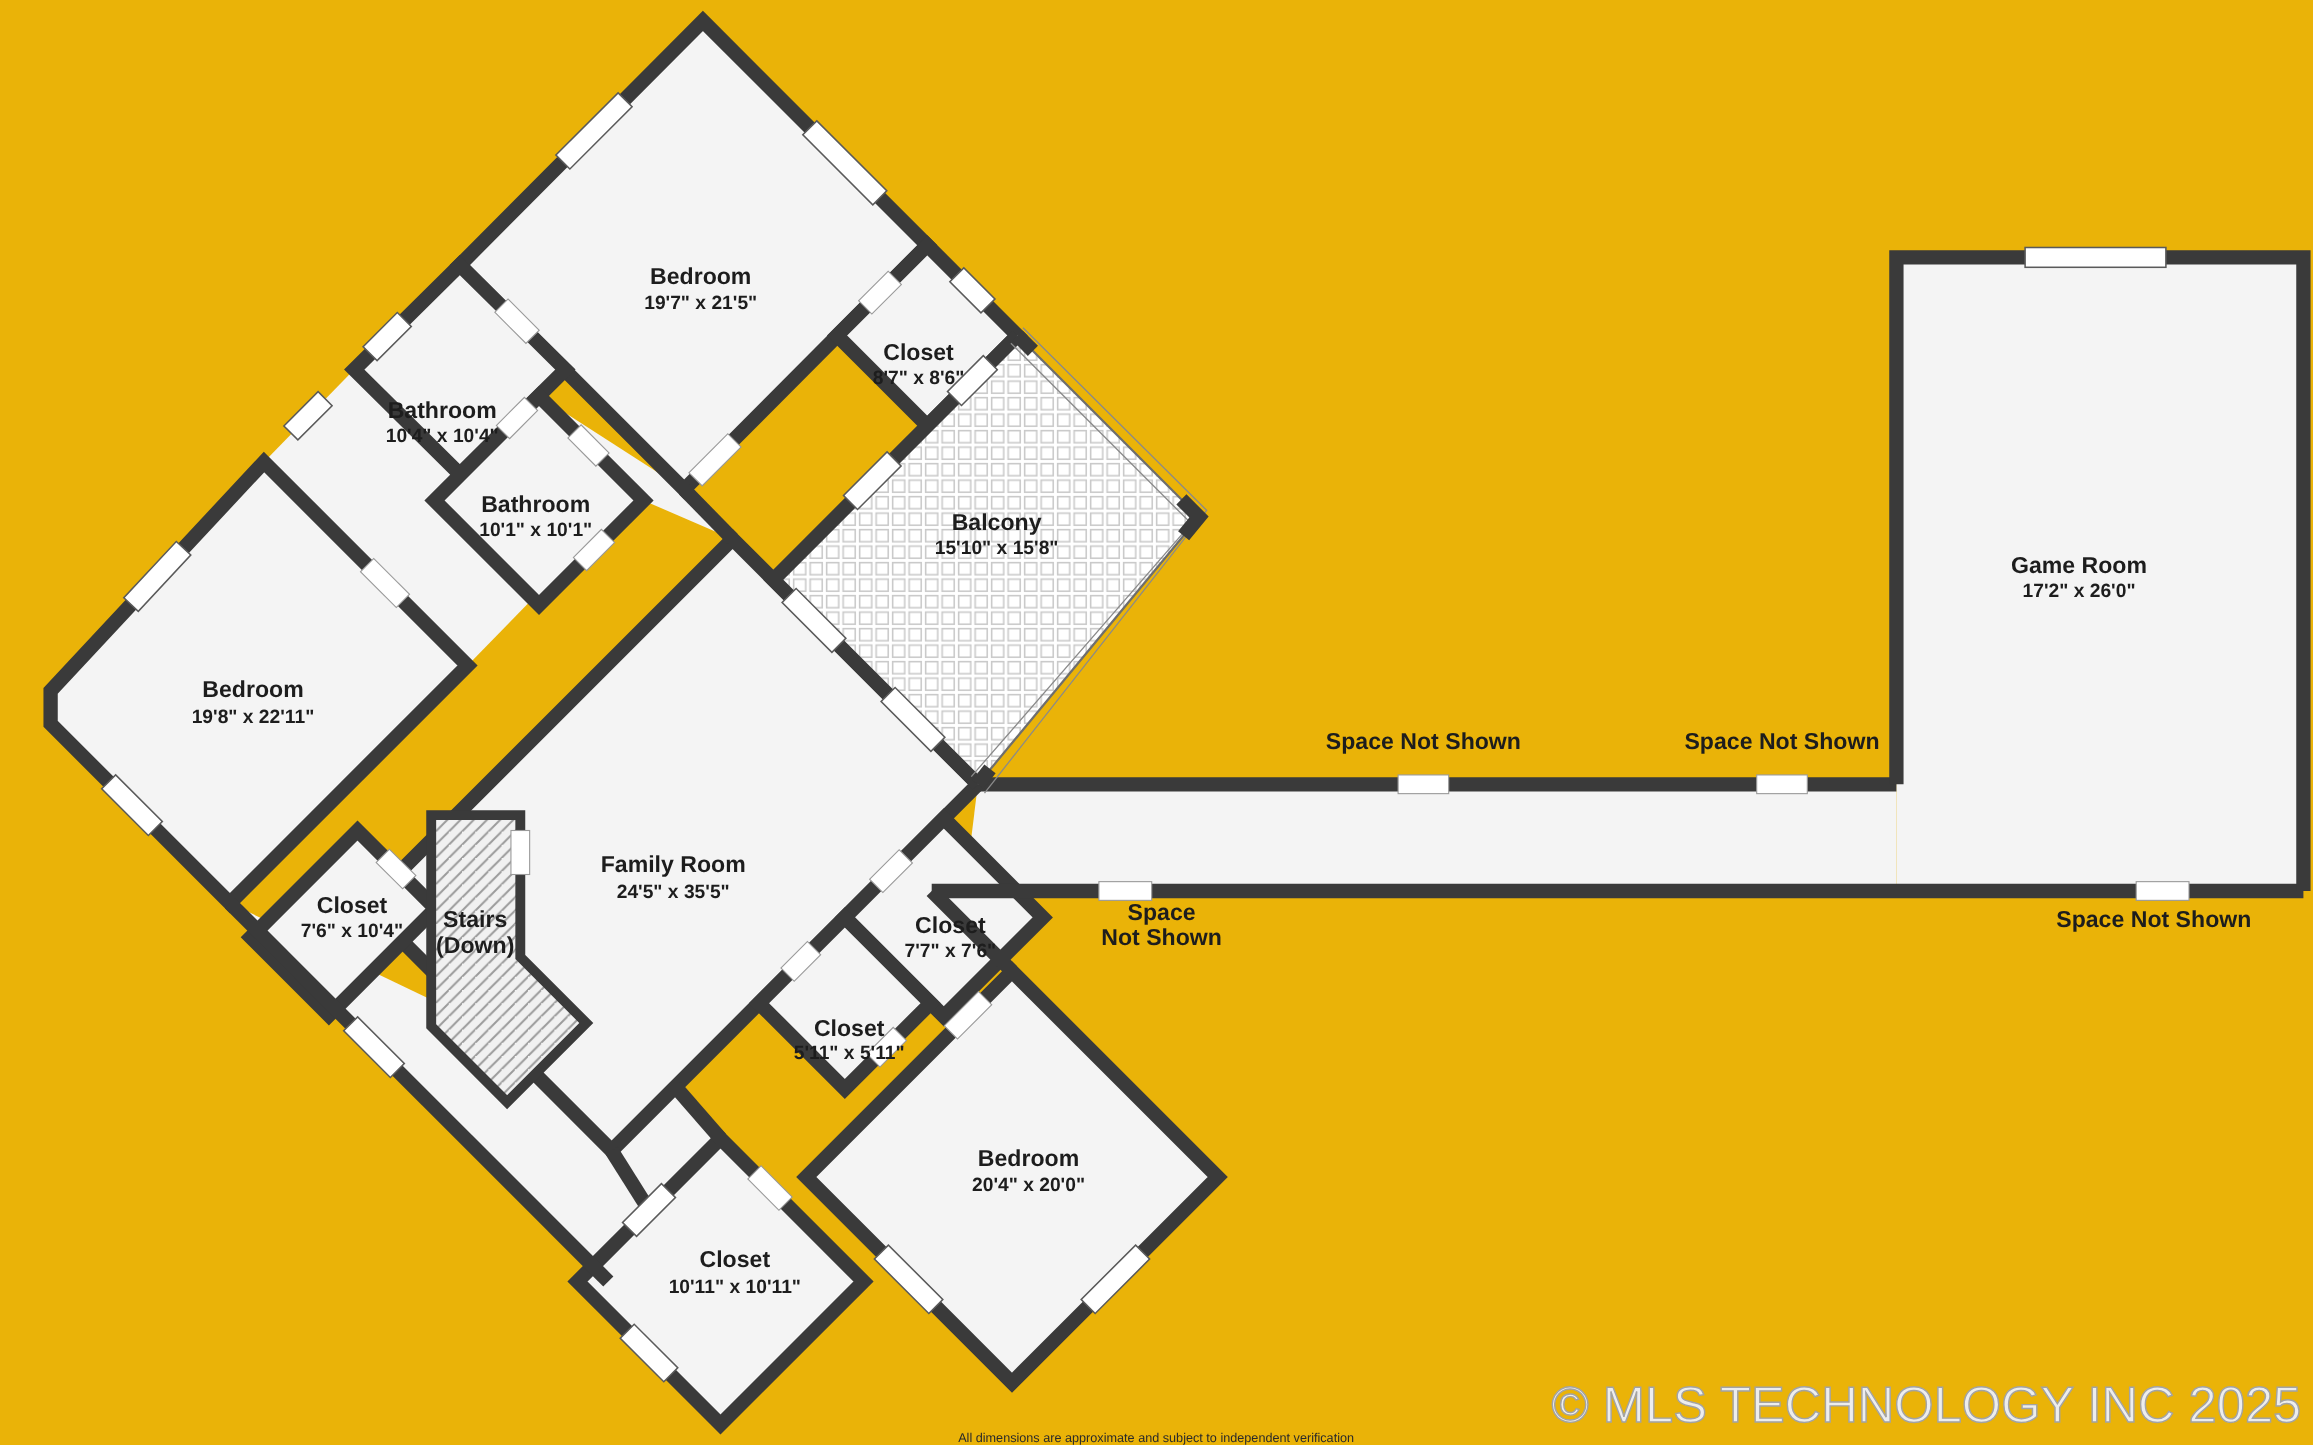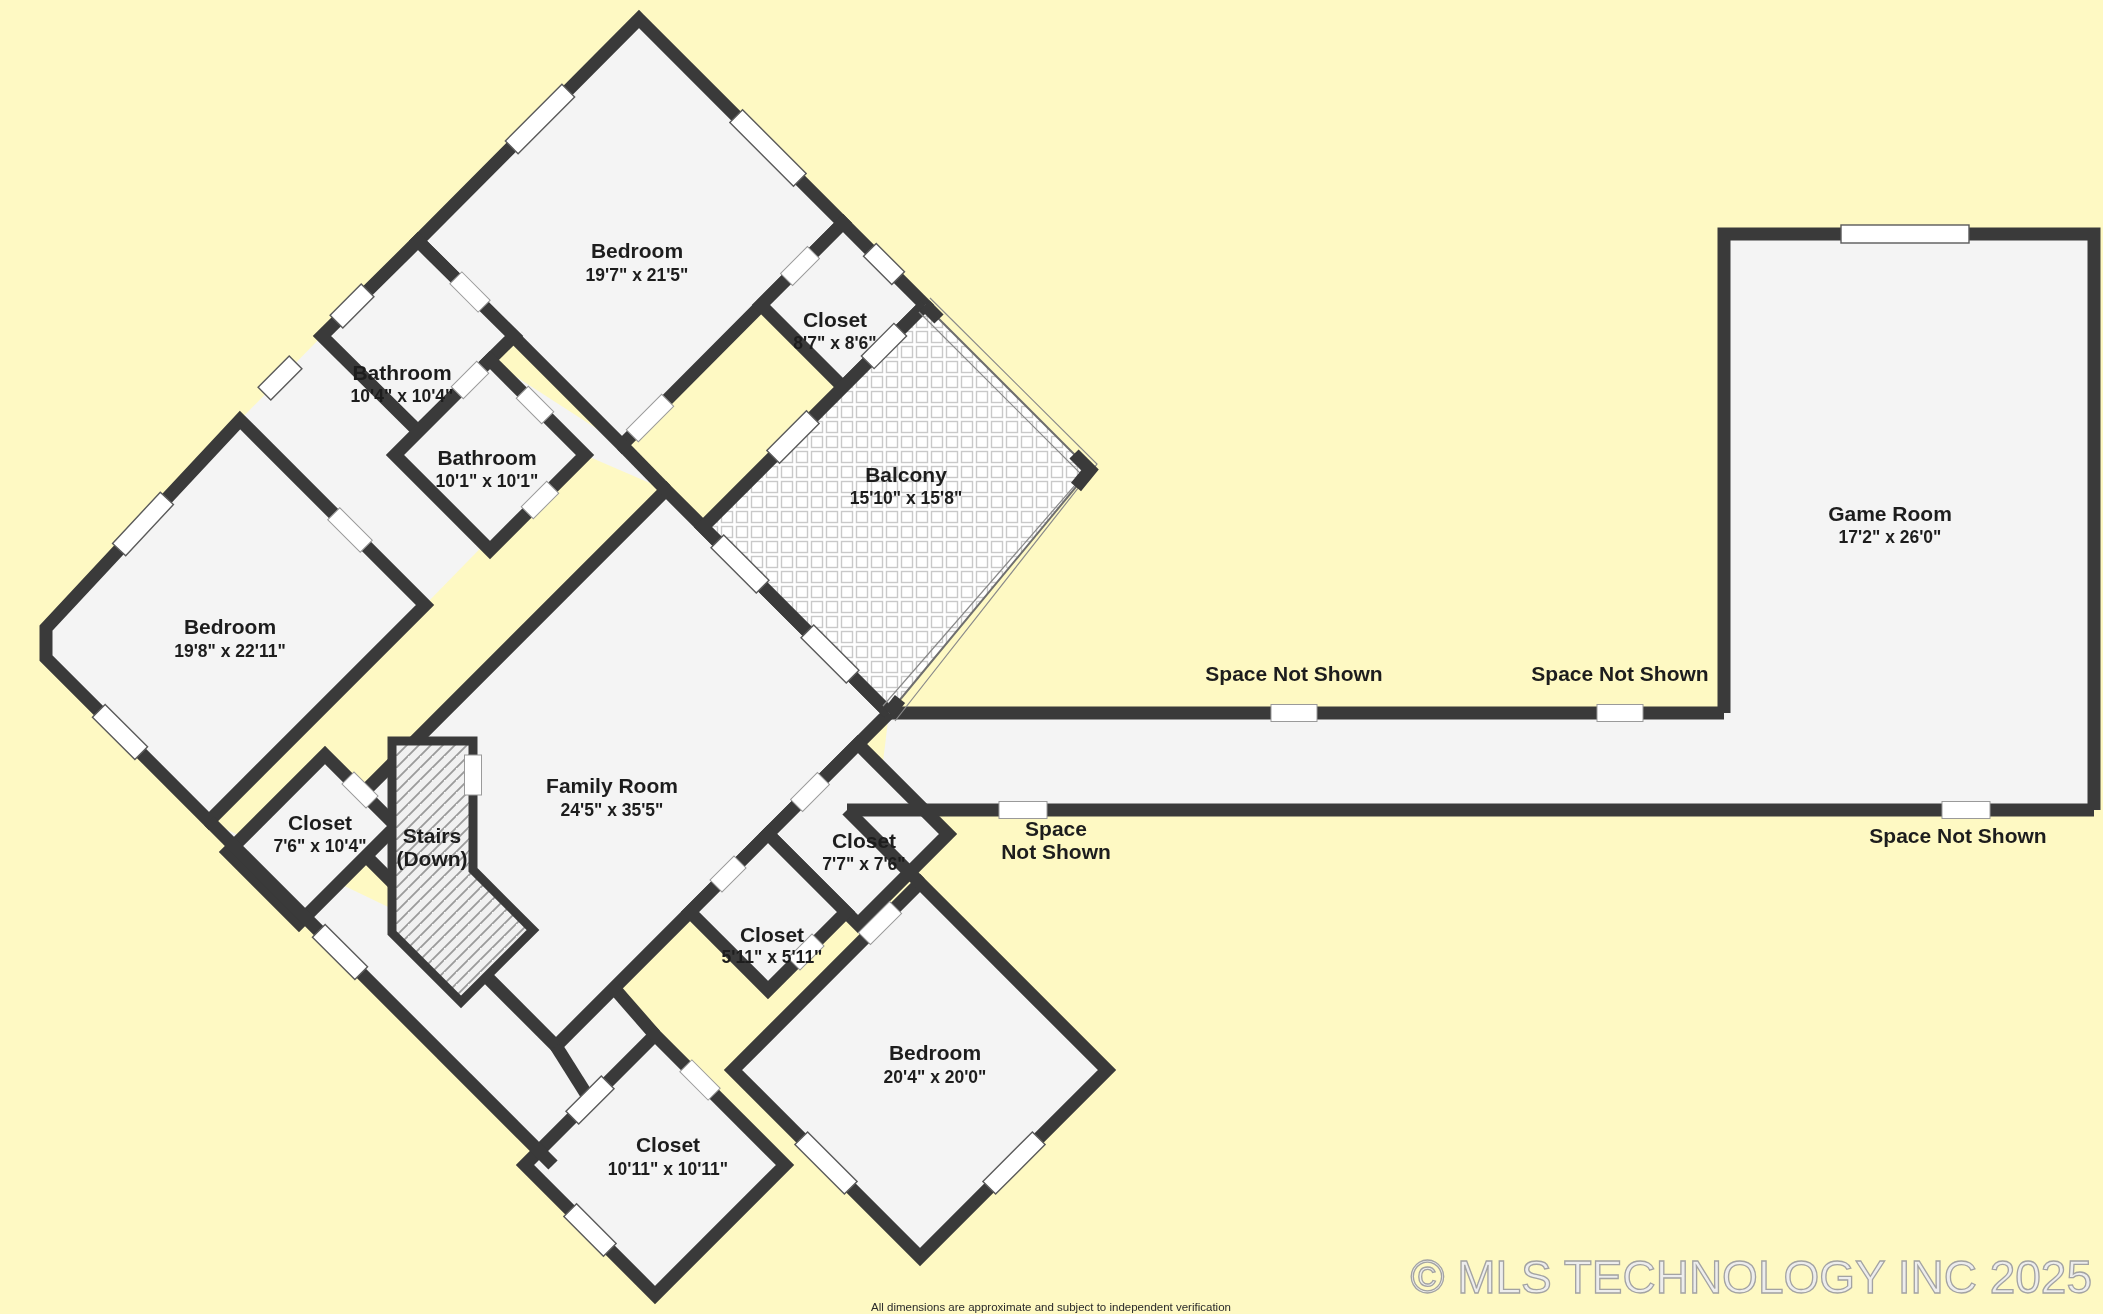--- a/index.html
+++ b/index.html
@@ -1,16 +1,16 @@
 <!DOCTYPE html>
 <html><head>
 <meta charset="utf-8">
 <style>
   html,body{margin:0;padding:0;background:#ffffff;}
-  .page{position:relative;width:2103px;height:1314px;background:#fef9c3;overflow:hidden;
+  .page{position:relative;width:2103px;height:1314px;background:#eab308;overflow:hidden;
         font-family:"Liberation Sans", sans-serif;}
   svg{display:block;}
   .room-name{font-family:"Liberation Sans",sans-serif;font-size:21px;font-weight:700;fill:#1d1d1d;}
   .room-dims{font-family:"Liberation Sans",sans-serif;font-size:17.5px;font-weight:700;fill:#1d1d1d;}
   .sns{font-family:"Liberation Sans",sans-serif;font-size:21px;font-weight:700;fill:#1d1d1d;}
   .copyright{font-family:"Liberation Sans",sans-serif;font-size:46px;font-weight:400;
              fill:#ededed;stroke:#a3a3a3;stroke-width:1.3px;}
   .disclaimer{font-family:"Liberation Sans",sans-serif;font-size:11.5px;font-weight:400;fill:#2a2a2a;}
   .fill{fill:#f4f4f4;stroke:none;}
   .wall{fill:none;stroke:#3a3a3a;stroke-width:13;stroke-linejoin:miter;}

